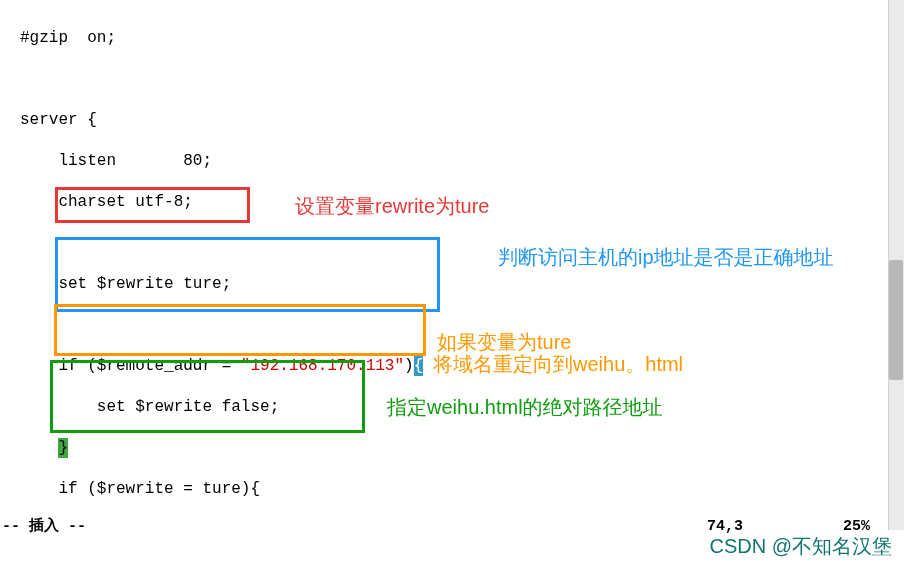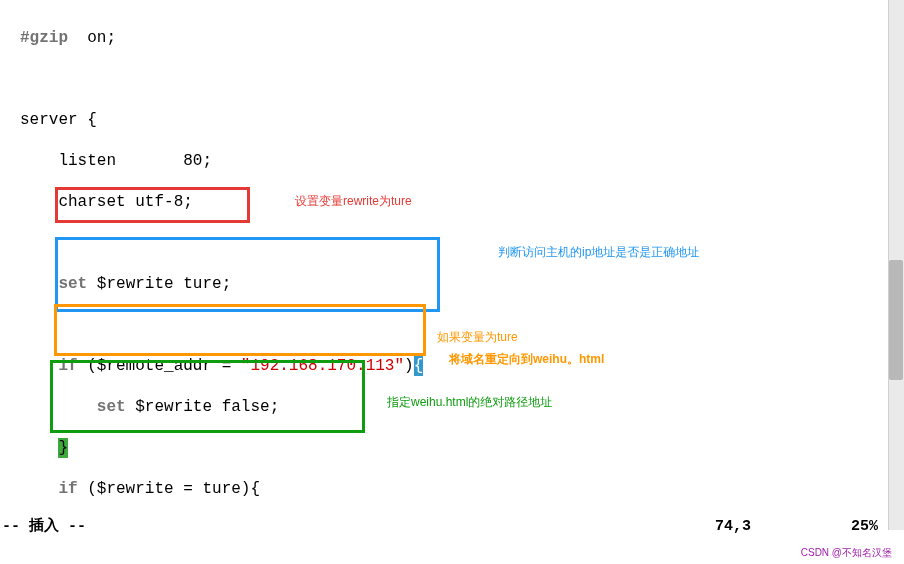--- a/index.html
+++ b/index.html
@@ -12,21 +12,21 @@
     line-height: 1.28;
     position: relative;
     overflow: hidden;
   }
   .editor {
     padding: 8px 0 0 20px;
     white-space: pre;
     position: relative;
   }
   .code-line { position: relative; }
-  .kw-blue { color: #737373; font-weight: bold; }
+  .kw-blue { color: #000000; font-weight: normal; }
   .str { color: #cc0000; }
   .yellow-bracket {
     background: #3da93d;
     color: #000;
     display: inline-block;
   }
   .highlight-bracket {
     background: #3399cc;
     color: #fff;
     display: inline-block;
@@ -36,49 +36,49 @@
     border: 3px solid;
     pointer-events: none;
   }
   .box-red { border-color: #e53935; }
   .box-blue { border-color: #2196f3; }
   .box-orange { border-color: #ff9800; }
   .box-green { border-color: #0f9d0f; }
   .annotation {
     position: absolute;
     font-family: "Microsoft YaHei", sans-serif;
-    font-size: 12px;
+    font-size: 20px;
     white-space: nowrap;
   }
   .ann-red { color: #e53935; }
   .ann-blue { color: #2196f3; }
   .ann-orange { color: #ff9800; }
   .ann-green { color: #0f9d0f; }
   .status-bar {
     position: absolute;
     bottom: 26px;
     left: 2px;
     right: 18px;
     height: 22px;
     font-weight: bold;
     font-size: 15px;
     display: flex;
     align-items: center;
   }
   .status-mode { flex: 0 0 auto; text-align: center; }
   .status-spacer { flex: 1; }
   .status-pos { flex: 0 0 auto; margin-right: 100px; }
-  .status-pct { flex: 0 0 auto; margin-right: 8px; }
+  .status-pct { flex: 0 0 auto; margin-right: 16px; }
   .watermark {
     position: absolute;
     bottom: 4px;
     right: 12px;
     font-family: "Microsoft YaHei", sans-serif;
-    font-size: 10px;
-    color: #a21caf;
+    font-size: 20px;
+    color: #0f766e;
   }
   .scrollbar-track {
     position: absolute;
     right: 0;
     top: 0;
     width: 16px;
     height: 530px;
     background: #eaeaea;
     border-left: 1px solid #d0d0d0;
   }
@@ -120,21 +120,21 @@
 </div>
 
 <div class="box box-red" style="left:55px; top:187px; width:195px; height:36px;"></div>
 <div class="box box-blue" style="left:55px; top:237px; width:385px; height:75px;"></div>
 <div class="box box-orange" style="left:54px; top:304px; width:372px; height:52px;"></div>
 <div class="box box-green" style="left:50px; top:360px; width:315px; height:73px;"></div>
 
 <div class="annotation ann-red" style="left:295px; top:194px;">设置变量rewrite为ture</div>
 <div class="annotation ann-blue" style="left:470px; top:245px;margin-left:28px;">判断访问主机的ip地址是否是正确地址</div>
 <div class="annotation ann-orange" style="left:437px; top:330px;">如果变量为ture</div>
-<div class="annotation ann-orange" style="left:449px; top:352px;font-weight:bold;">将域名重定向到weihu。html</div>
+<div class="annotation ann-orange" style="left:433px; top:352px;">将域名重定向到weihu。html</div>
 <div class="annotation ann-green" style="left:387px; top:395px;">指定weihu.html的绝对路径地址</div>
 
 <div class="scrollbar-track">
   <div class="scrollbar-thumb"></div>
 </div>
 
 <div class="status-bar">
   <span class="status-mode">-- 插入 --</span>
   <span class="status-spacer"></span>
   <span class="status-pos">74,3</span>

